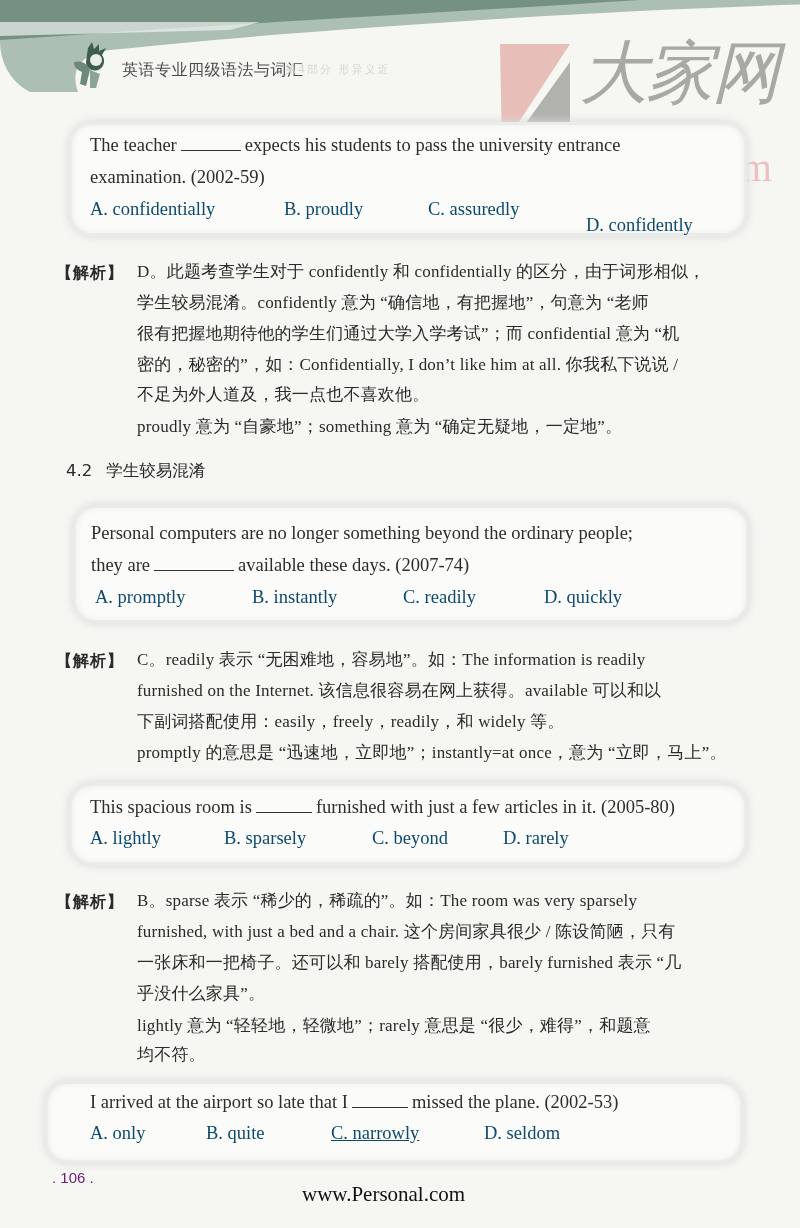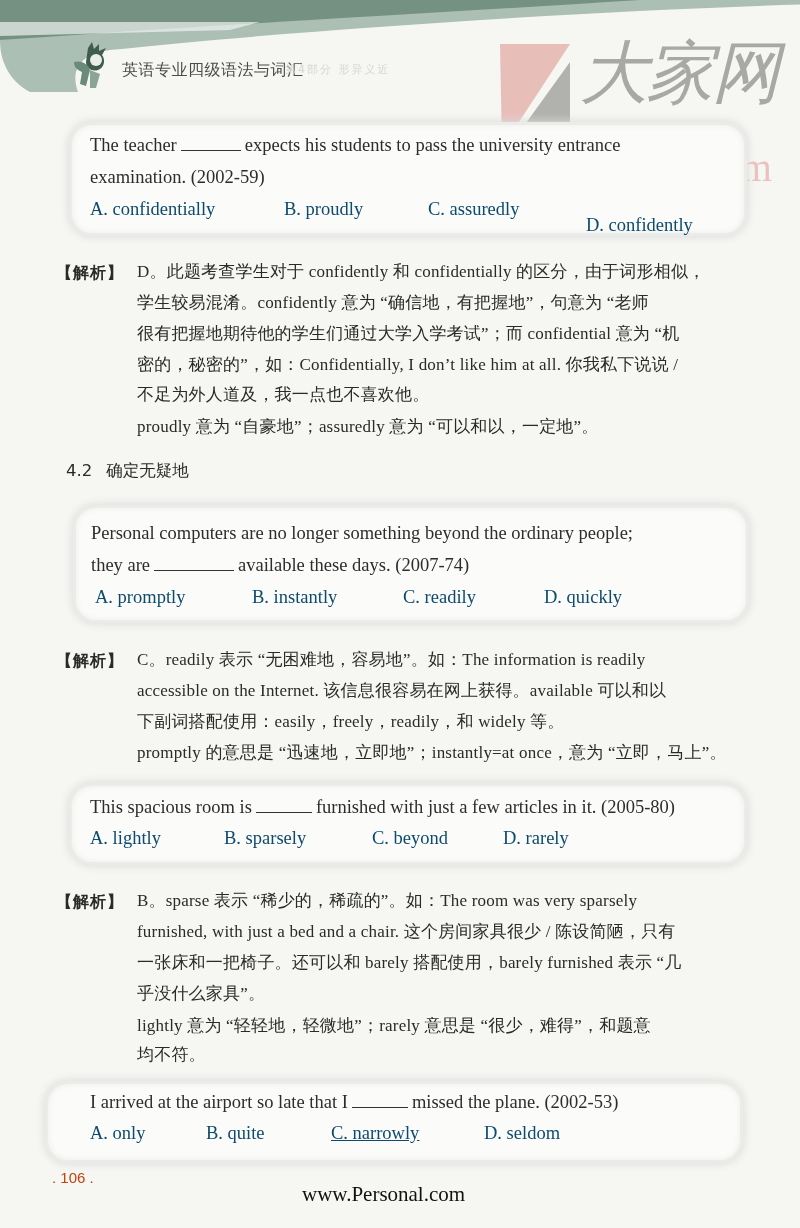--- a/index.html
+++ b/index.html
@@ -24,21 +24,21 @@
     .blank { display: inline-block; border-bottom: 1.5px solid #333; height: 14px; vertical-align: baseline; margin: 0 4px; }
     .opt { position: absolute; font-size: 18.5px; color: #0c4a6e; white-space: nowrap; line-height: 1; }
 
     
     .ana-label { position: absolute; font-family: "DejaVu Sans", sans-serif; font-weight: bold; font-size: 16px; color: #2a2a28; letter-spacing: 1px; white-space: nowrap; }
     .ana-line { position: absolute; font-size: 17px; color: #2a2a28; white-space: nowrap; line-height: 1; letter-spacing: 0.2px; }
 
     .section-heading { position: absolute; left: 66px; top: 460px; font-family: "DejaVu Sans", sans-serif; font-size: 16.5px; color: #2a2a28; white-space: nowrap; }
     .section-heading .num { margin-right: 14px; }
 
-    .page-num { position: absolute; left: 52px; top: 1169px; font-family: "Liberation Sans", sans-serif; font-size: 15px; color: #c2410c; }
+    .page-num { position: absolute; left: 52px; top: 1169px; font-family: "Liberation Sans", sans-serif; font-size: 15px; color: #701a75; }
     .site-footer { position: absolute; left: 302px; top: 1182px; font-family: "Liberation Serif", serif; font-size: 21px; color: #111; }
   </style>
 </head>
 <body>
 
 <svg class="swoosh" viewBox="0 0 820 100">
   <path d="M0,0 L820,0 L820,4 C600,10 300,30 110,50 C80,54 70,70 78,92 L30,92 C8,80 0,60 0,40 Z" fill="#9fb5a8" opacity="0.85"></path>
   <path d="M0,0 L640,0 C420,14 200,26 60,36 L0,40 Z" fill="#6f8c7c" opacity="0.9"></path>
   <path d="M0,22 L260,22 L230,30 L0,36 Z" fill="#eef2ef" opacity="0.7"></path>
 </svg>
@@ -69,39 +69,39 @@
 <div class="opt" style="left:284px; top:200px;">B. proudly</div>
 <div class="opt" style="left:428px; top:200px;">C. assuredly</div>
 <div class="opt" style="left:586px; top:216px;text-align:center;">D. confidently</div>
 
 <div class="ana-label" style="left:56px; top:263px;">【解析】</div>
 <div class="ana-line" style="left:137px; top:263px;">D。此题考查学生对于 confidently 和 confidentially 的区分，由于词形相似，</div>
 <div class="ana-line" style="left:137px; top:294px;">学生较易混淆。confidently 意为 “确信地，有把握地”，句意为 “老师</div>
 <div class="ana-line" style="left:137px; top:325px;">很有把握地期待他的学生们通过大学入学考试”；而 confidential 意为 “机</div>
 <div class="ana-line" style="left:137px; top:356px;">密的，秘密的”，如：Confidentially, I don’t like him at all. 你我私下说说 /</div>
 <div class="ana-line" style="left:137px; top:386px;">不足为外人道及，我一点也不喜欢他。</div>
-<div class="ana-line" style="left:137px; top:418px;">proudly 意为 “自豪地”；assuredly 意为 “可以和以，一定地”。</div>
+<div class="ana-line" style="left:137px; top:418px;">proudly 意为 “自豪地”；something 意为 “确定无疑地，一定地”。</div>
 
 <div class="section-heading">
-  <span class="num">4.2</span><span>确定无疑地</span>
+  <span class="num">4.2</span><span>学生较易混淆</span>
 </div>
 
 <div class="qbox" style="left:76px; top:508px; width:670px; height:112px;"></div>
 <div class="qtext" style="left:91px; top:524px;">Personal computers are no longer something beyond the ordinary people;</div>
 <div class="qtext" style="left:91px; top:556px;">
   <span>they are</span><span class="blank" style="width:80px;"></span><span>available these days. (2007-74)</span>
 </div>
 <div class="opt" style="left:95px; top:588px;">A. promptly</div>
 <div class="opt" style="left:252px; top:588px;">B. instantly</div>
 <div class="opt" style="left:403px; top:588px;">C. readily</div>
 <div class="opt" style="left:544px; top:588px;">D. quickly</div>
 
 <div class="ana-label" style="left:56px; top:651px;">【解析】</div>
 <div class="ana-line" style="left:137px; top:651px;">C。readily 表示 “无困难地，容易地”。如：The information is readily</div>
-<div class="ana-line" style="left:137px; top:682px;">accessible on the Internet. 该信息很容易在网上获得。available 可以和以</div>
+<div class="ana-line" style="left:137px; top:682px;">furnished on the Internet. 该信息很容易在网上获得。available 可以和以</div>
 <div class="ana-line" style="left:137px; top:713px;">下副词搭配使用：easily，freely，readily，和 widely 等。</div>
 <div class="ana-line" style="left:137px; top:744px;">promptly 的意思是 “迅速地，立即地”；instantly=at once，意为 “立即，马上”。</div>
 
 <div class="qbox" style="left:72px; top:786px; width:672px; height:76px;"></div>
 <div class="qtext" style="left:90px; top:798px;">
   <span>This spacious room is</span><span class="blank" style="width:56px;"></span><span>furnished with just a few articles in it. (2005-80)</span>
 </div>
 <div class="opt" style="left:90px; top:829px;">A. lightly</div>
 <div class="opt" style="left:224px; top:829px;">B. sparsely</div>
 <div class="opt" style="left:372px; top:829px;">C. beyond</div>

